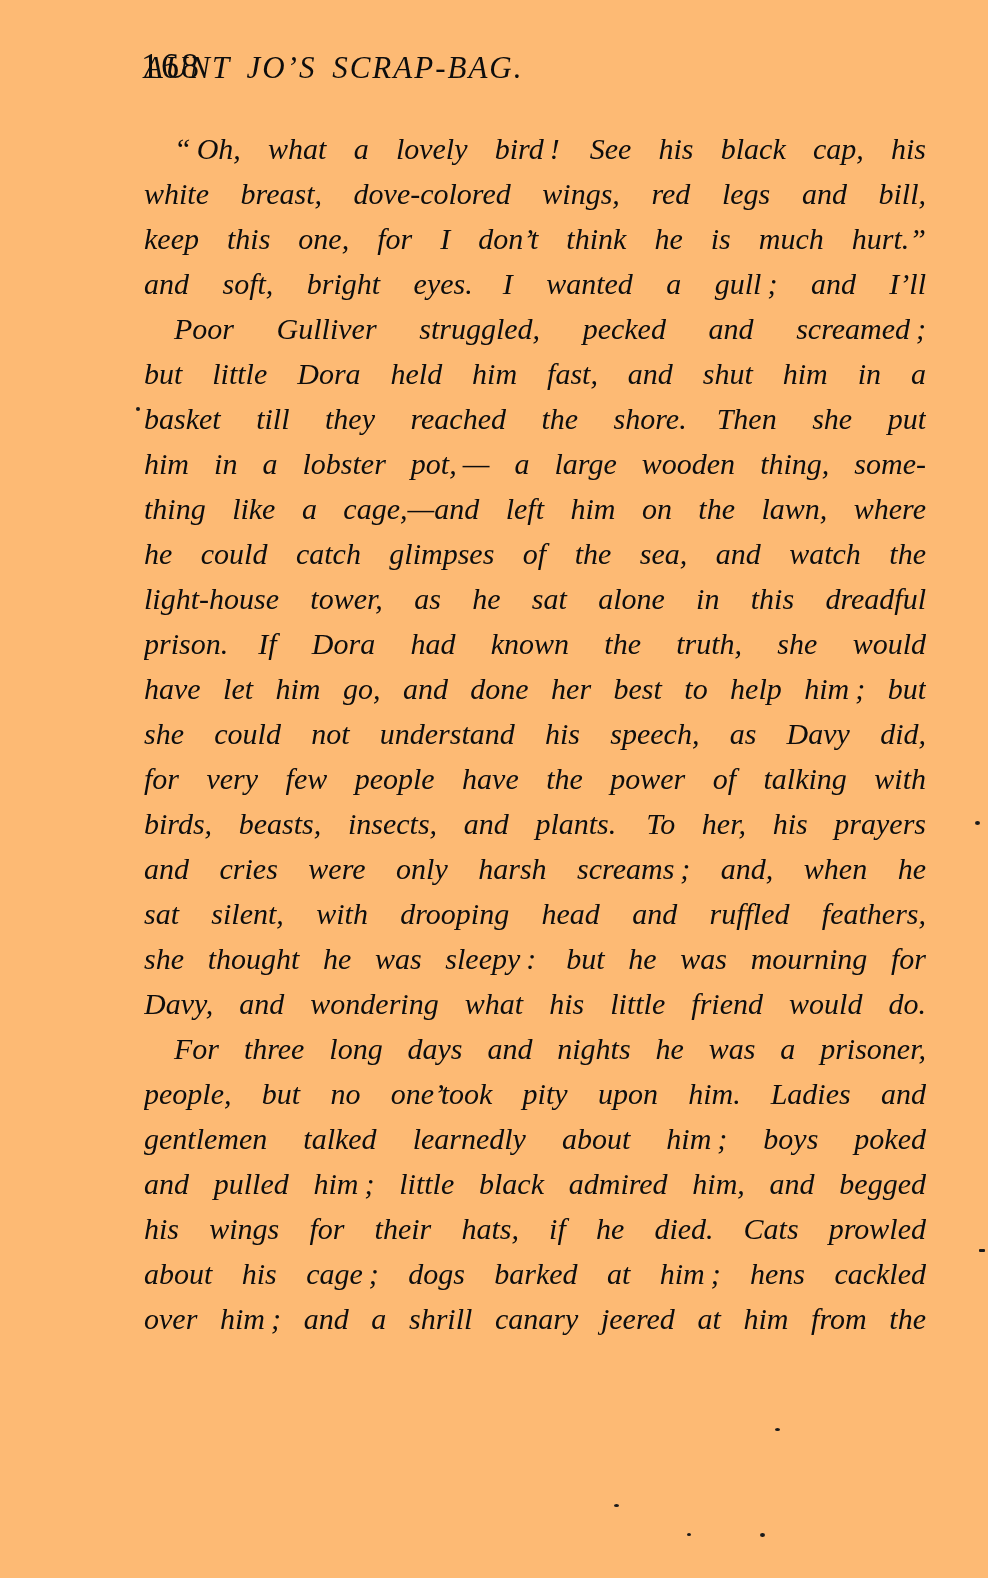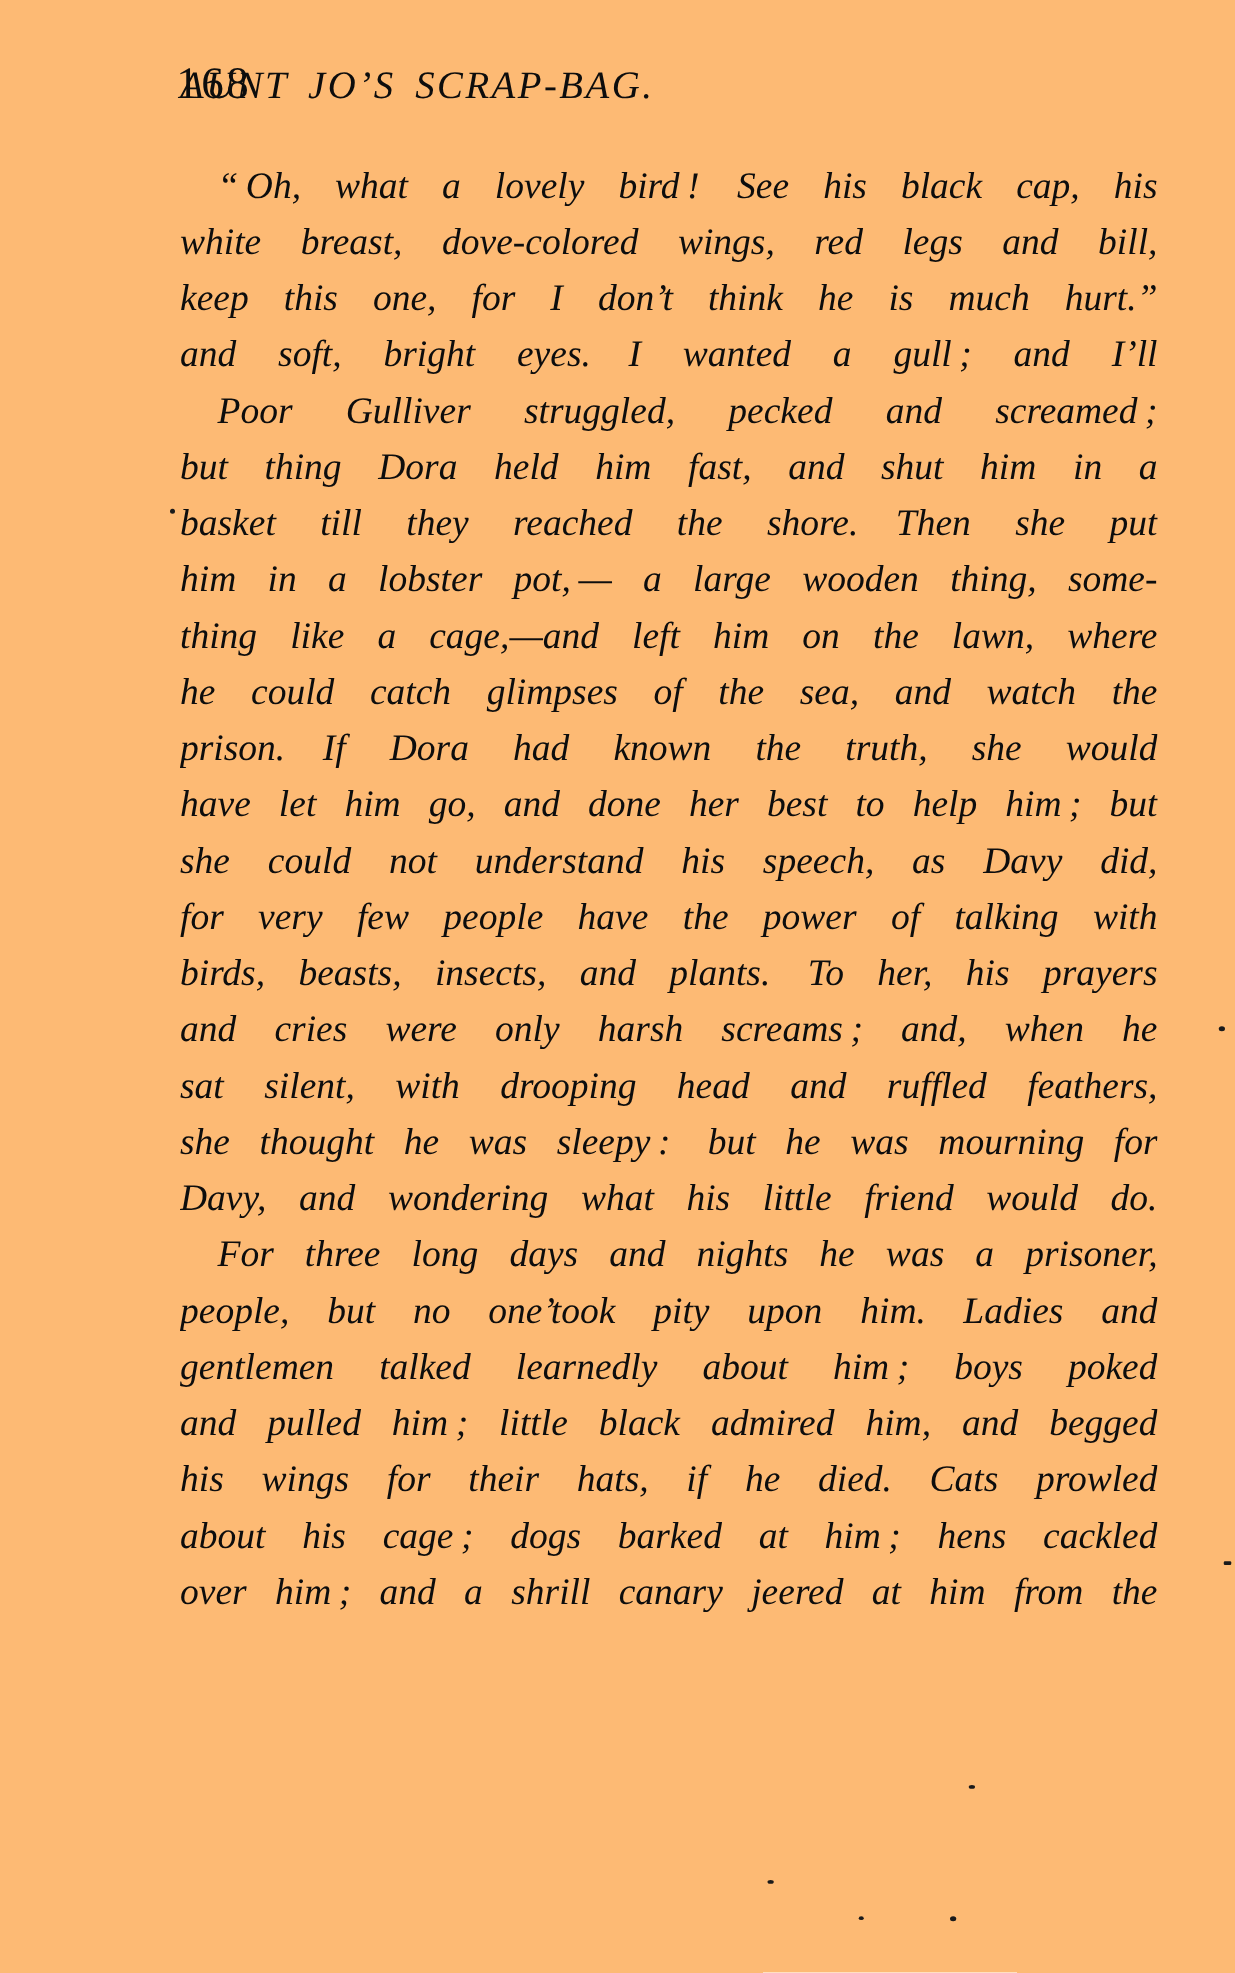--- a/index.html
+++ b/index.html
@@ -71,25 +71,26 @@
 
     <div class="para">
       <div class="line p-first">“ Oh, what a lovely bird ! See his black cap, his</div>
       <div class="line">white breast, dove-colored wings, red legs and bill,</div>
       <div class="line">keep this one, for I don’t think he is much hurt.”</div>
       <div class="line">and soft, bright eyes. I wanted a gull ; and I’ll</div>
     </div>
 
     <div class="para">
       <div class="line p-first">Poor Gulliver struggled, pecked and screamed ;</div>
-      <div class="line">but thing Dora held him fast, and shut him in a</div>
+      <div class="line">but little Dora held him fast, and shut him in a</div>
       <div class="line">basket till they reached the shore. Then she put</div>
       <div class="line">him in a lobster pot, — a large wooden thing, some-</div>
       <div class="line">thing like a cage,—and left him on the lawn, where</div>
       <div class="line">he could catch glimpses of the sea, and watch the</div>
+      <div class="line">light-house tower, as he sat alone in this dreadful</div>
       <div class="line">prison. If Dora had known the truth, she would</div>
       <div class="line">have let him go, and done her best to help him ; but</div>
       <div class="line">she could not understand his speech, as Davy did,</div>
       <div class="line">for very few people have the power of talking with</div>
       <div class="line">birds, beasts, insects, and plants. To her, his prayers</div>
       <div class="line">and cries were only harsh screams ; and, when he</div>
       <div class="line">sat silent, with drooping head and ruffled feathers,</div>
       <div class="line">she thought he was sleepy : but he was mourning for</div>
       <div class="line">Davy, and wondering what his little friend would do.</div>
     </div>

